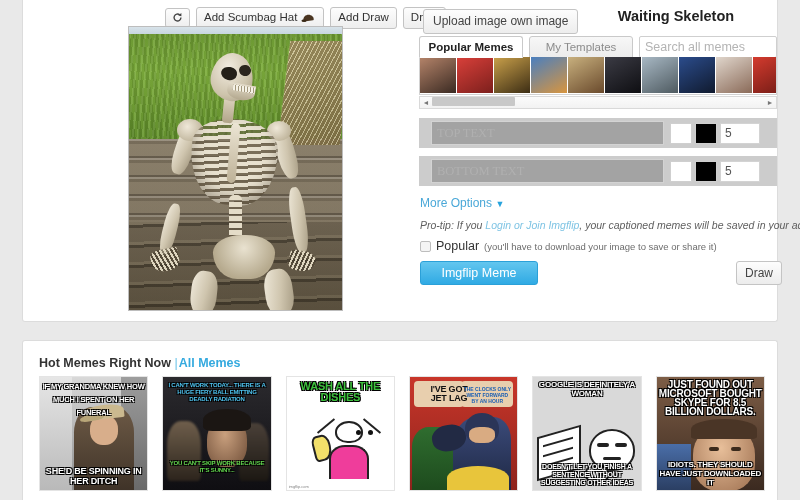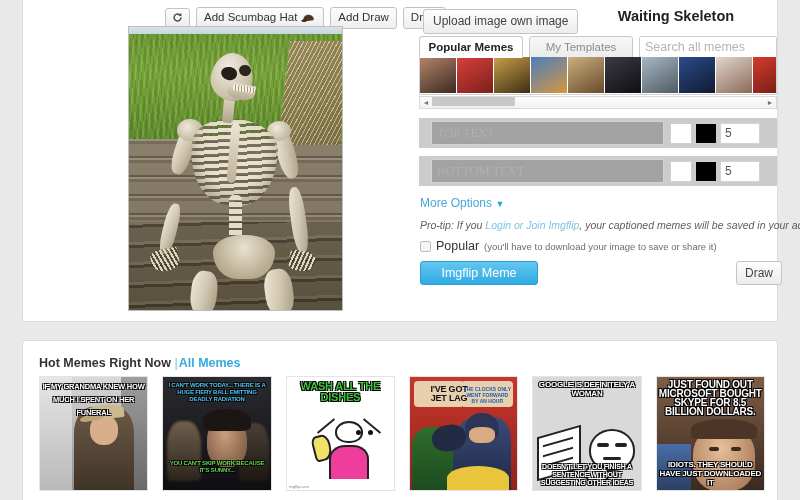--- a/index.html
+++ b/index.html
@@ -524,20 +524,21 @@
         <div class="hot-canvas">
           <div class="bg"></div>
             <div class="wall-l"></div>
             <div class="wall-r"></div>
           <div class="guy"></div>
             <div class="face"></div>
             <div class="hat"></div>
             <div class="hatbrim"></div>
         </div>
         <div class="impact t-top" style="top:3px;font-size:7.5px;line-height:13px;">IF MY GRANDMA KNEW HOW MUCH I SPENT ON HER FUNERAL</div>
+        <div class="impact t-bot" style="bottom:4px;font-size:9px;line-height:10px;">SHE'D BE SPINNING IN HER DITCH</div>
       </div>
 
       <div class="hot-item" id="m2">
         <div class="hot-canvas">
           <div class="bg"></div>
             <div class="blur-l"></div>
             <div class="blur-r"></div>
           <div class="face"></div>
             <div class="hair"></div>
         </div>

